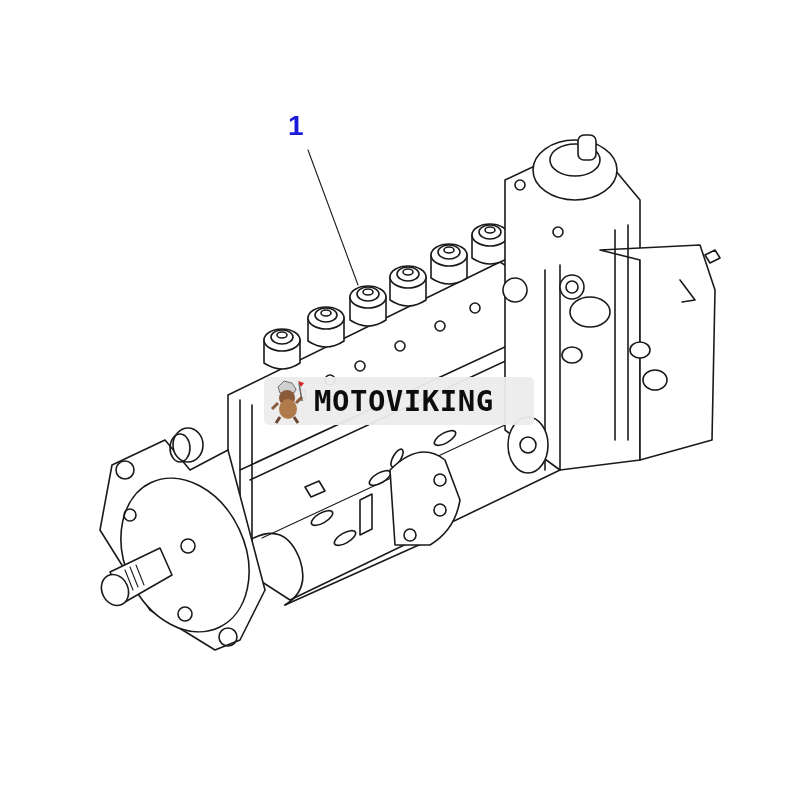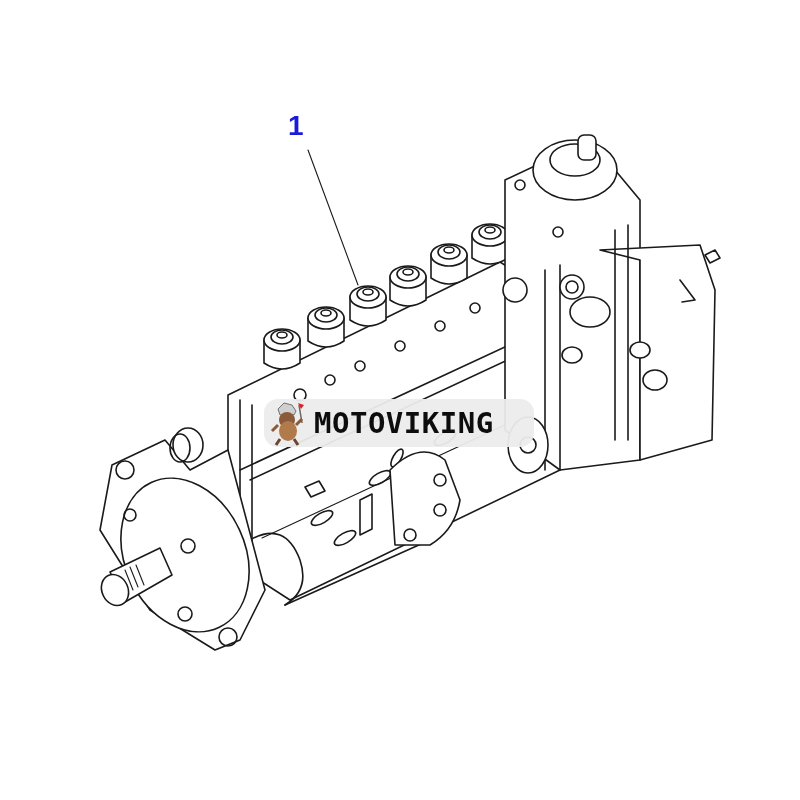--- a/index.html
+++ b/index.html
@@ -7,22 +7,22 @@
   #canvas { position: absolute; left: 0; top: 0; width: 800px; height: 800px; }
   .ln { fill: none; stroke: #1a1a1a; stroke-width: 1.6; stroke-linejoin: round; stroke-linecap: round; }
   .ln-thin { fill: none; stroke: #1a1a1a; stroke-width: 1.1; stroke-linecap: round; }
   .wh { fill: #ffffff; stroke: #1a1a1a; stroke-width: 1.6; stroke-linejoin: round; }
   .callout-num {
     position: absolute; left: 288px; top: 112px;
     font-family: "Liberation Sans", sans-serif; font-weight: bold; font-size: 28px;
     color: #1a1adb; line-height: 1;
   }
   .watermark {
-    position: absolute; left: 264px; top: 399px; width: 270px; height: 48px;
-    background: rgba(236,236,236,0.95); border-radius: 14px;
+    position: absolute; left: 264px; top: 377px; width: 270px; height: 48px;
+    background: rgba(236,236,236,0.95); border-radius: 5px;
     display: flex; align-items: center;
   }
   .mascot { width: 44px; height: 48px; margin-left: 4px; flex: none; }
   .wm-text {
     font-family: "DejaVu Sans Mono", monospace; font-weight: bold; font-size: 29px;
     color: #0d0d0d; letter-spacing: 0.5px; margin-left: 2px;
   }
 </style>
 </head>
 <body>

